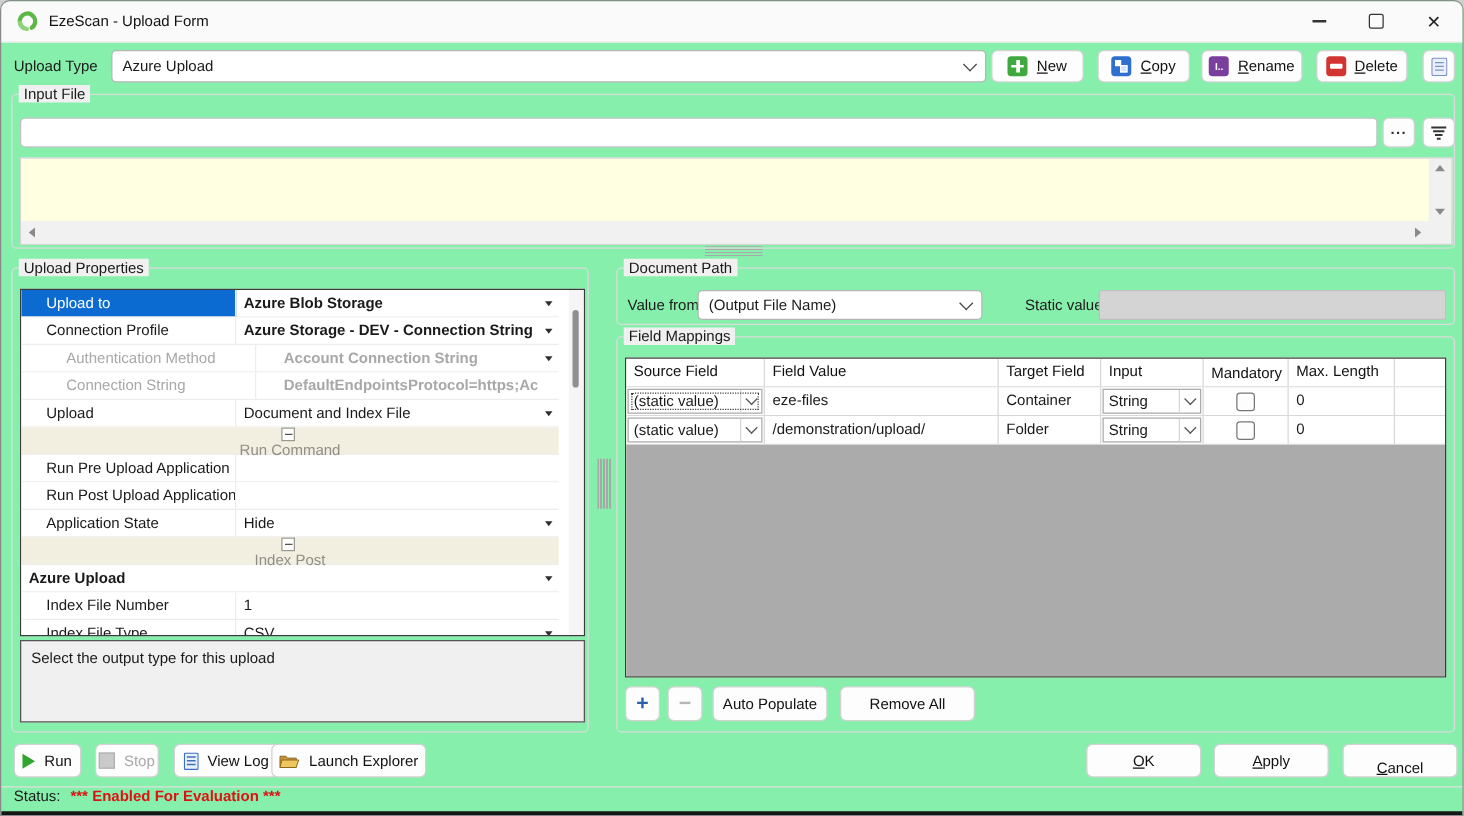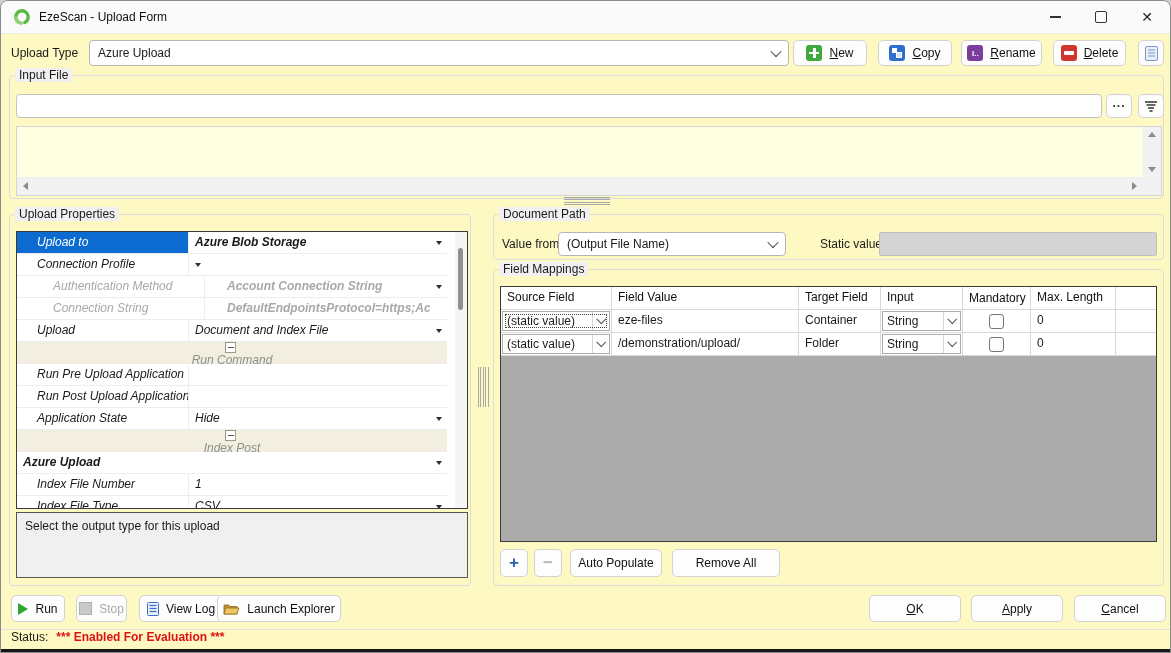--- a/index.html
+++ b/index.html
@@ -1,18 +1,18 @@
 <!DOCTYPE html>
 <html><head>
 <meta charset="utf-8">
 <style>
   html,body { margin:0; padding:0; background:#CFCFCF; }
   #window {
     position:relative; width:1171px; height:653px; box-sizing:border-box;
-    background:#fef9c3; border:1px solid #8A8A8A; border-radius:8px 8px 0 0; overflow:hidden;
+    background:#86efac; border:1px solid #8A8A8A; border-radius:8px 8px 0 0; overflow:hidden;
     font-family:"Liberation Sans", sans-serif; font-size:12px; color:#1A1A1A;padding-left:24px;
   }
   
   .titlebar { position:absolute; top:0; left:0; right:0; height:32px; background:#FAFAFA;
     border-bottom:1px solid #ECECEC; display:flex; align-items:center; }
   .logo { margin:0 8px 0 12px; width:18px; height:18px; display:flex; }
   .title-text { font-size:12px; color:#111; }
   .win-controls { margin-left:auto; display:flex; height:32px; }
   .wbtn { width:46px; height:32px; display:flex; align-items:center; justify-content:center; }
   .glyph-min { width:11px; height:1.4px; background:#333; }
@@ -53,21 +53,21 @@
   .arr-left { border-top:4px solid transparent; border-bottom:4px solid transparent; border-right:5px solid #8A8A8A; }
   .arr-right{ border-top:4px solid transparent; border-bottom:4px solid transparent; border-left:5px solid #8A8A8A; }
   
   .split-h { position:absolute; left:563px; top:196px; width:46px; height:9px;
     background:repeating-linear-gradient(to bottom,#A8A8A8 0 1px,transparent 1px 2.4px); }
   .split-v { position:absolute; left:477px; top:366px; width:11px; height:40px;
     background:repeating-linear-gradient(to right,#A8A8A8 0 1px,transparent 1px 2.4px); }
   
   #prop-grid { position:absolute; left:6px; top:16px; width:452px; height:278px;
     border:1px solid #3A3A3A; background:#fff; box-sizing:border-box; overflow:hidden; }
-  #prop-rows { position:absolute; left:0; top:0; right:20px;font-style:italic; }
+  #prop-rows { position:absolute; left:0; top:0; right:20px; }
   .pg-row { display:flex; height:21px; border-bottom:1px solid #EDEDED; background:#fff; align-items:stretch; }
   .pg-name { width:172px; flex:none; padding-left:20px; line-height:21px; border-right:1px solid #EDEDED;
     white-space:nowrap; overflow:hidden; box-sizing:border-box; }
   .pg-value { flex:1; padding-left:6px; line-height:21px; white-space:nowrap; overflow:hidden; }
   .pg-drop { width:17px; flex:none; display:flex; align-items:center; justify-content:center; }
   .tri { width:0; height:0; border-left:3.5px solid transparent; border-right:3.5px solid transparent;
     border-top:4.5px solid #2E2E2E; }
   .pg-row.selected .pg-name { background:#0B6BD0; color:#fff; }
   .pg-row.disabled .pg-name, .pg-row.disabled .pg-value { color:#A8A8A8;margin-left:16px; }
   .pg-value.bold { font-weight:bold; }
@@ -205,20 +205,21 @@
       <div id="prop-rows">
           <div class="pg-row selected">
     <div class="pg-name">Upload to</div>
     <div class="pg-value bold">Azure Blob Storage</div>
     <div class="pg-drop">
               <span class="tri"></span>
             </div>
   </div>
           <div class="pg-row">
     <div class="pg-name">Connection Profile</div>
+    <div class="pg-value bold">Azure Storage - DEV - Connection String</div>
     <div class="pg-drop">
               <span class="tri"></span>
             </div>
   </div>
           <div class="pg-row disabled">
     <div class="pg-name">Authentication Method</div>
     <div class="pg-value bold">Account Connection String</div>
     <div class="pg-drop">
               <span class="tri"></span>
             </div>
@@ -410,21 +411,21 @@
       <path d="M2.5 6 L16 6 L13.8 12 L1 12 Z" fill="#F0C75E" stroke="#8A6A20" stroke-width="0.8"></path>
     </svg>
     <span>Launch Explorer</span>
   </div>
   <div class="btn" style="position:absolute; left:868px; top:594px; width:92px; height:27px;">
     <span><u>O</u>K</span>
   </div>
   <div class="btn" style="position:absolute; left:970px; top:594px; width:92px; height:27px;">
     <span><u>A</u>pply</span>
   </div>
-  <div class="btn" style="position:absolute; left:1073px; top:594px; width:92px; height:27px;">
+  <div class="btn" style="position:absolute; left:1073px; top:594px; width:92px; height:27px;align-items:flex-end;">
     <span><u>C</u>ancel</span>
   </div>
 
   <div class="statusbar">
     <span>Status:</span>
     <span class="status-msg">*** Enabled For Evaluation ***</span>
   </div>
   <div class="bottom-strip"></div>
 </div>
 

